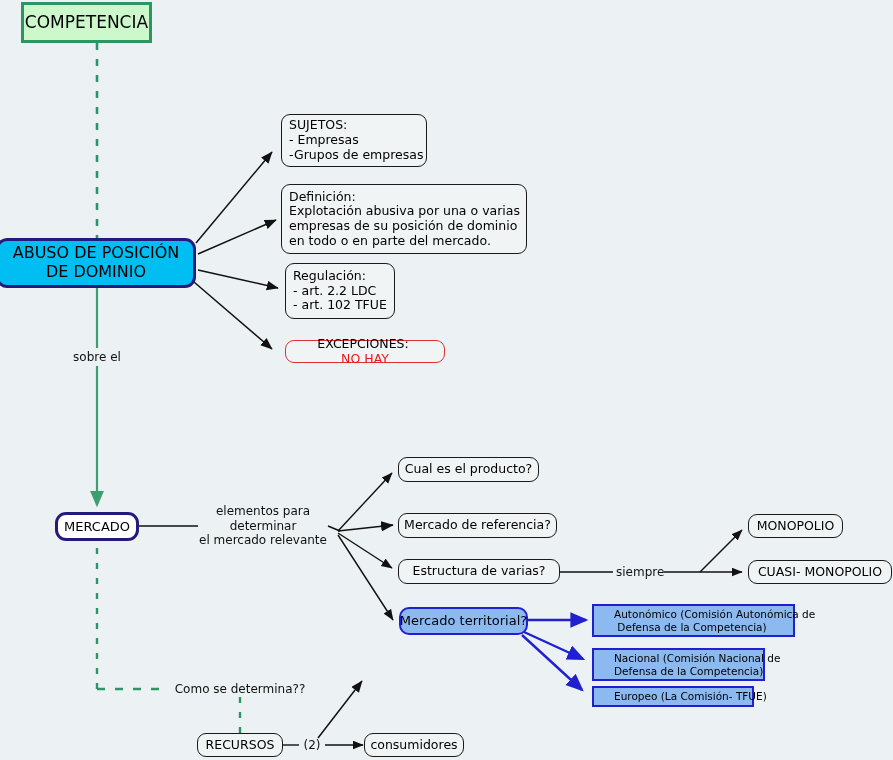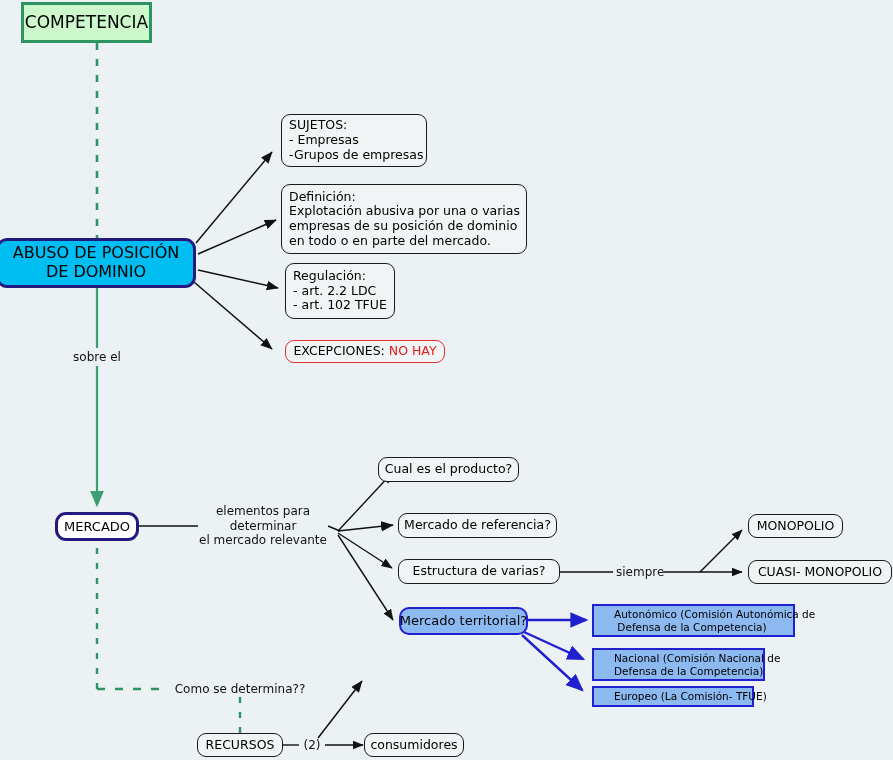--- a/index.html
+++ b/index.html
@@ -181,29 +181,29 @@
 empresas de su posición de dominio
 en todo o en parte del mercado.</span>
   </div>
 
   <div class="node n-plain" style="left:285px; top:263px; width:110px; height:56px;">
     <span>Regulación:
 - art. 2.2 LDC
 - art. 102 TFUE</span>
   </div>
 
-  <div class="node n-except" style="left:285px; top:340px; width:160px; height:23px;">
+  <div class="node n-except" style="left:285px; top:340px; width:160px; height:23px;flex-direction:column;">
     <span>EXCEPCIONES: </span><span class="hl">NO HAY</span>
   </div>
 
   <div class="node n-mercado" style="left:55px; top:512px; width:84px; height:29px;">
     <span>MERCADO</span>
   </div>
 
-  <div class="node n-plain-c" style="left:378px; top:457px; width:141px; height:25px;">
+  <div class="node n-plain-c" style="left:398px; top:457px; width:141px; height:25px;">
     <span>Cual es el producto?</span>
   </div>
 
   <div class="node n-plain-c" style="left:398px; top:513px; width:159px; height:25px;">
     <span>Mercado de referencia?</span>
   </div>
 
   <div class="node n-plain-c" style="left:398px; top:559px; width:162px; height:25px;">
     <span>Estructura de varias?</span>
   </div>

